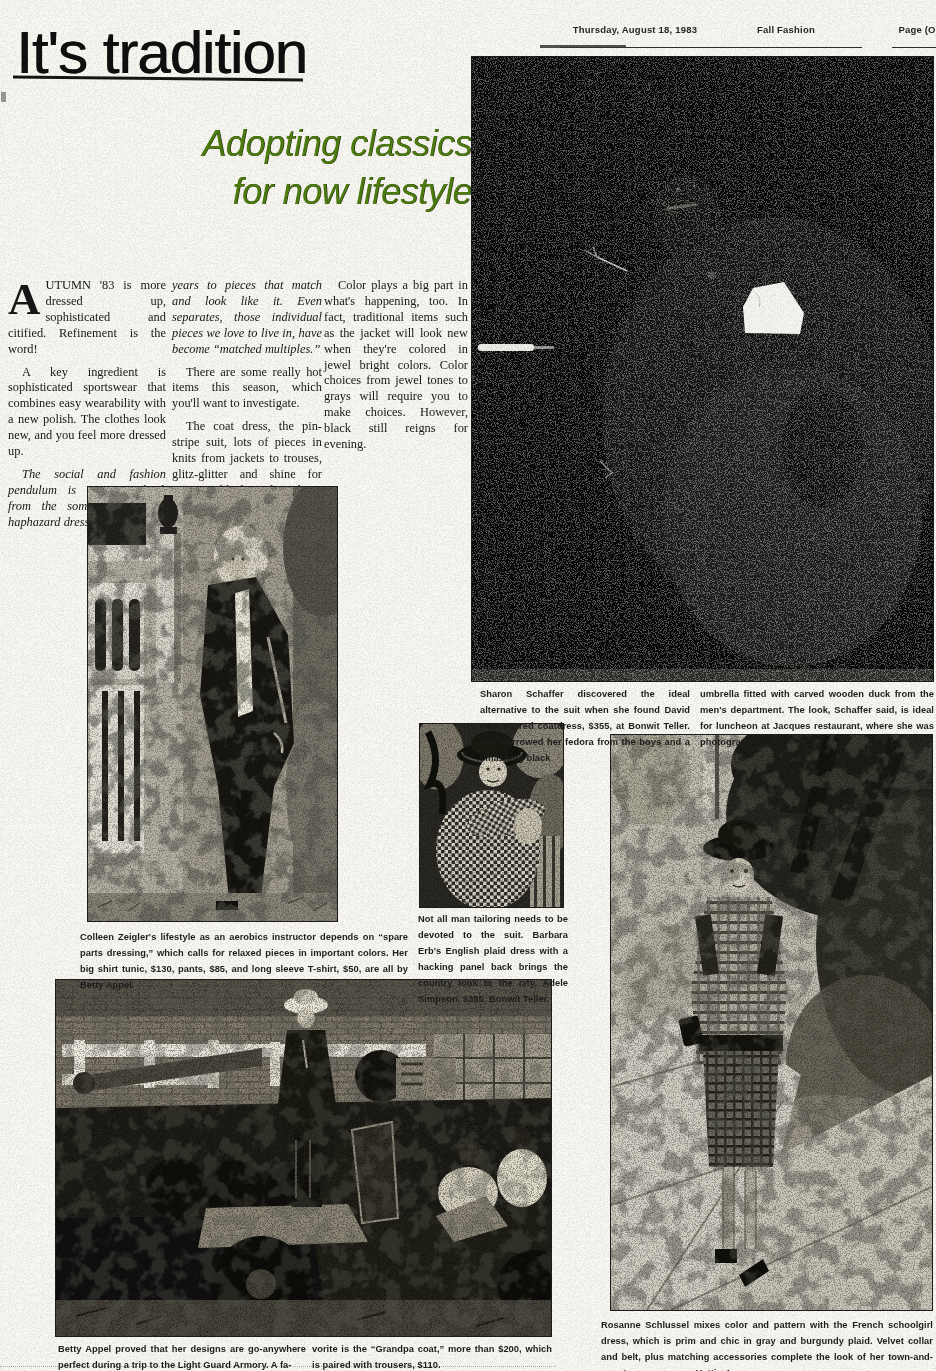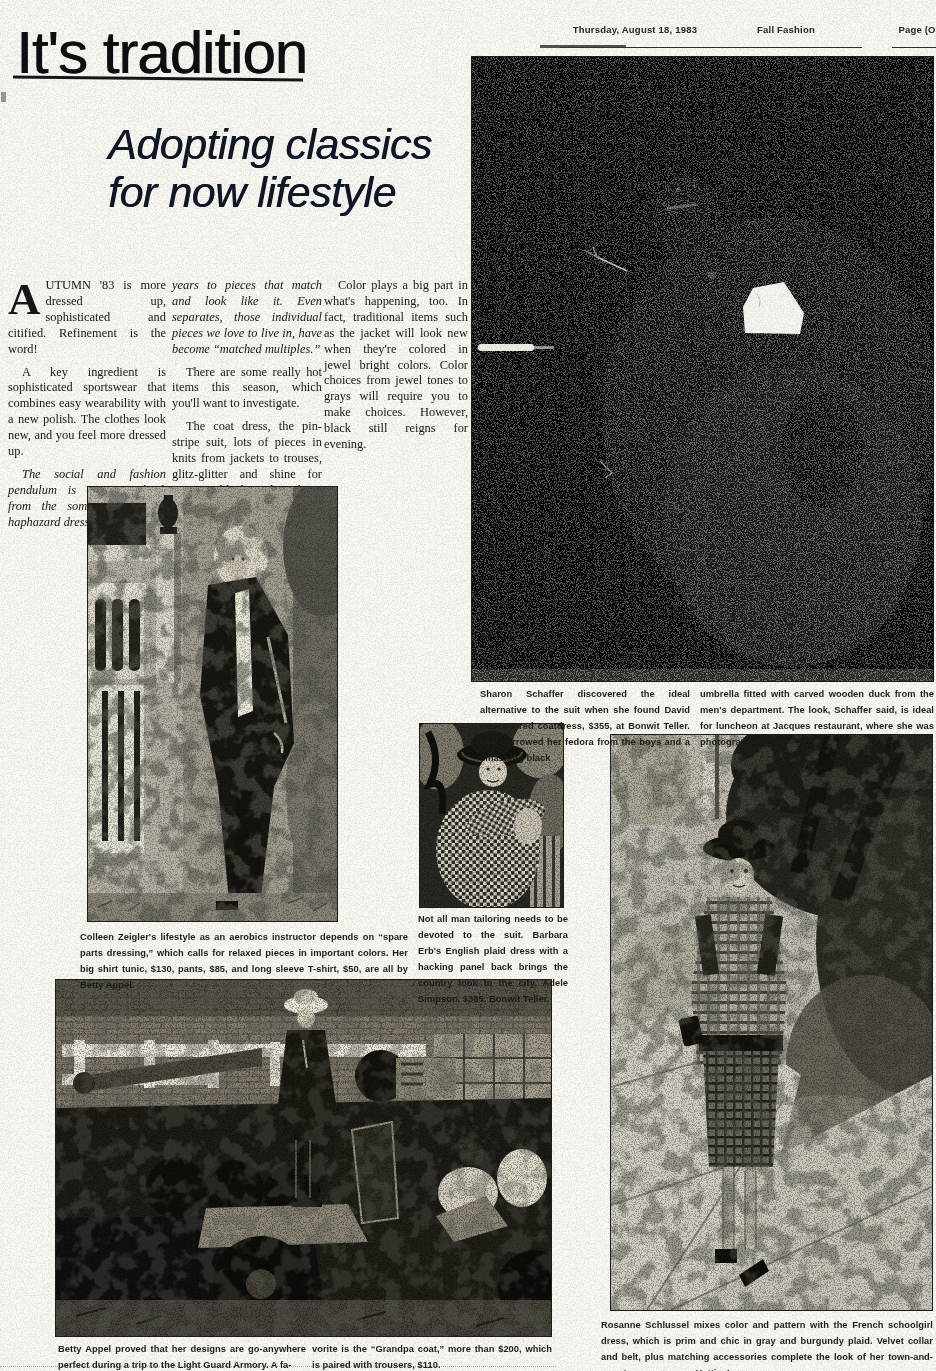--- a/index.html
+++ b/index.html
@@ -9,23 +9,23 @@
   .mast-item{position:absolute;font-family:"Liberation Sans",sans-serif;font-weight:bold;
              font-size:9.5px;letter-spacing:.2px;color:#26262
 6;}
   .mast-item{color:#262626;border-bottom:1.5px solid #2e2e2e;padding-bottom:12px;text-align:center;}
   .mast-artifact{position:absolute;background:#343434;opacity:.85;}
   
   .kicker{position:absolute;left:16px;top:18px;font-family:"Liberation Sans",sans-serif;
           font-size:60px;letter-spacing:-1px;color:#0f0f0f;text-shadow:.7px 0 0 #0f0f0f;}
   .kicker-rule{position:absolute;left:13px;top:77px;width:290px;height:3px;background:#161616;
                transform:rotate(.6deg);}
-  .headline{position:absolute;left:108px;top:120px;width:364px;text-align:left;
-            font-family:"Liberation Sans",sans-serif;font-style:italic;font-size:43px;
-            line-height:48px;color:#0f172a;text-shadow:.5px 0 0 #0f0f0f;letter-spacing:-.5px;}
+  .headline{position:absolute;left:108px;top:120px;width:364px;text-align:right;
+            font-family:"Liberation Sans",sans-serif;font-style:italic;font-size:36px;
+            line-height:48px;color:#4d7c0f;text-shadow:.5px 0 0 #0f0f0f;letter-spacing:-.5px;}
   
   .bodycol{position:absolute;top:278px;font-size:12.4px;line-height:15.9px;text-align:justify;
            color:#171717;}
   .bodycol p{margin:0;}
   .bodycol p + p{margin-top:7px;}
   .indent{text-indent:14px;}
   .ital{font-style:italic;}
   .dropcap{float:left;font-size:45px;line-height:38px;font-weight:bold;padding:2px 5px 0 0;}
   
   .photo{position:absolute;overflow:hidden;background:#111;outline:1px solid #1c1c1c;z-index:1;}

